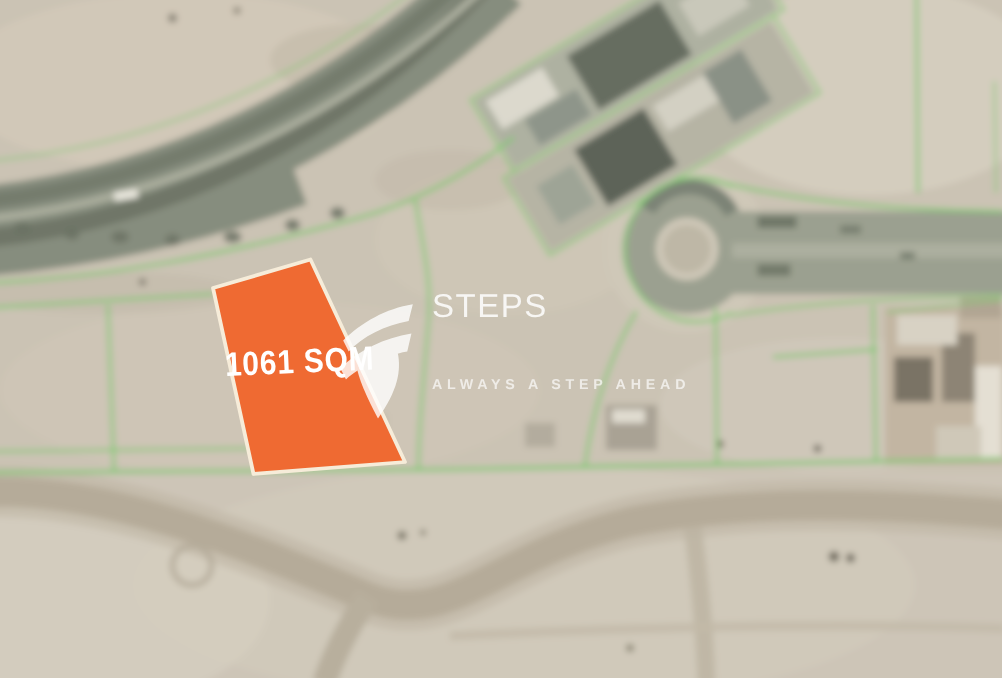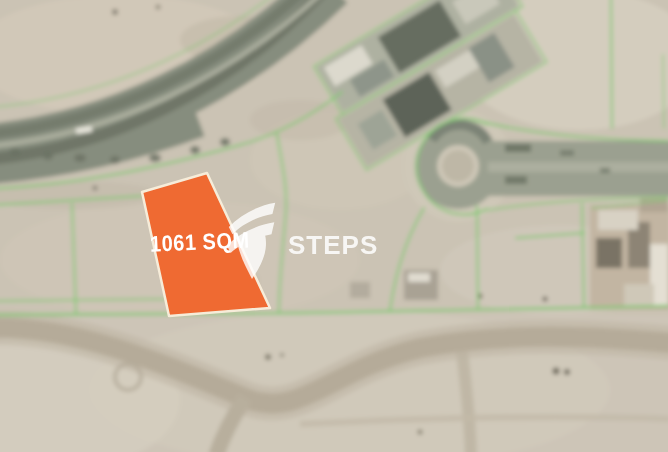--- a/index.html
+++ b/index.html
@@ -19,21 +19,21 @@
     transform:rotate(-2.5deg) scaleY(1.12);
     transform-origin:left center;
   }
   .watermark{
     position:absolute;left:226px;top:193px;width:250px;height:80px;
     color:#FFFFFF;
   }
   .wm-icon{position:absolute;left:0;top:3px;opacity:.8;}
   .wm-line1{
     position:absolute;left:62px;top:0px;
-    font-size:26px;font-weight:bold;letter-spacing:1px;opacity:.85;line-height:1;margin-top:39px;
+    font-size:22px;font-weight:normal;letter-spacing:1px;opacity:.85;line-height:1;
   }
   .wm-line2{
     position:absolute;left:60px;top:25px;
     font-size:29px;font-weight:bold;letter-spacing:.5px;opacity:.85;line-height:1;
   }
   .wm-tagline{
     position:absolute;left:62px;top:59px;
     font-size:9.5px;font-weight:bold;letter-spacing:3.2px;opacity:.68;line-height:1;
     white-space:nowrap;
   }
@@ -181,15 +181,16 @@
 
   <div class="plot-label">1061 SQM</div>
 
   <div class="watermark">
     <svg class="wm-icon" width="52" height="86" viewBox="0 0 56 90" fill="#FFFFFF">
       <path d="M3,32 C 16,19 34,9 53,6 L 50,18 C 33,21 17,29 7,40 Z"></path>
       <path d="M1,52 C 14,39 33,30 52,27 L 49,40 C 32,43 15,51 5,60 Z"></path>
       <path d="M12,48 C 22,44 32,41 42,40 C 45,54 42,68 28,88 C 20,73 14,60 12,48 Z"></path>
     </svg>
     <div class="wm-line1">STEPS</div>
+    <div class="wm-tagline">ALWAYS A STEP AHEAD</div>
   </div>
 
 </div>
 
 </body></html>

